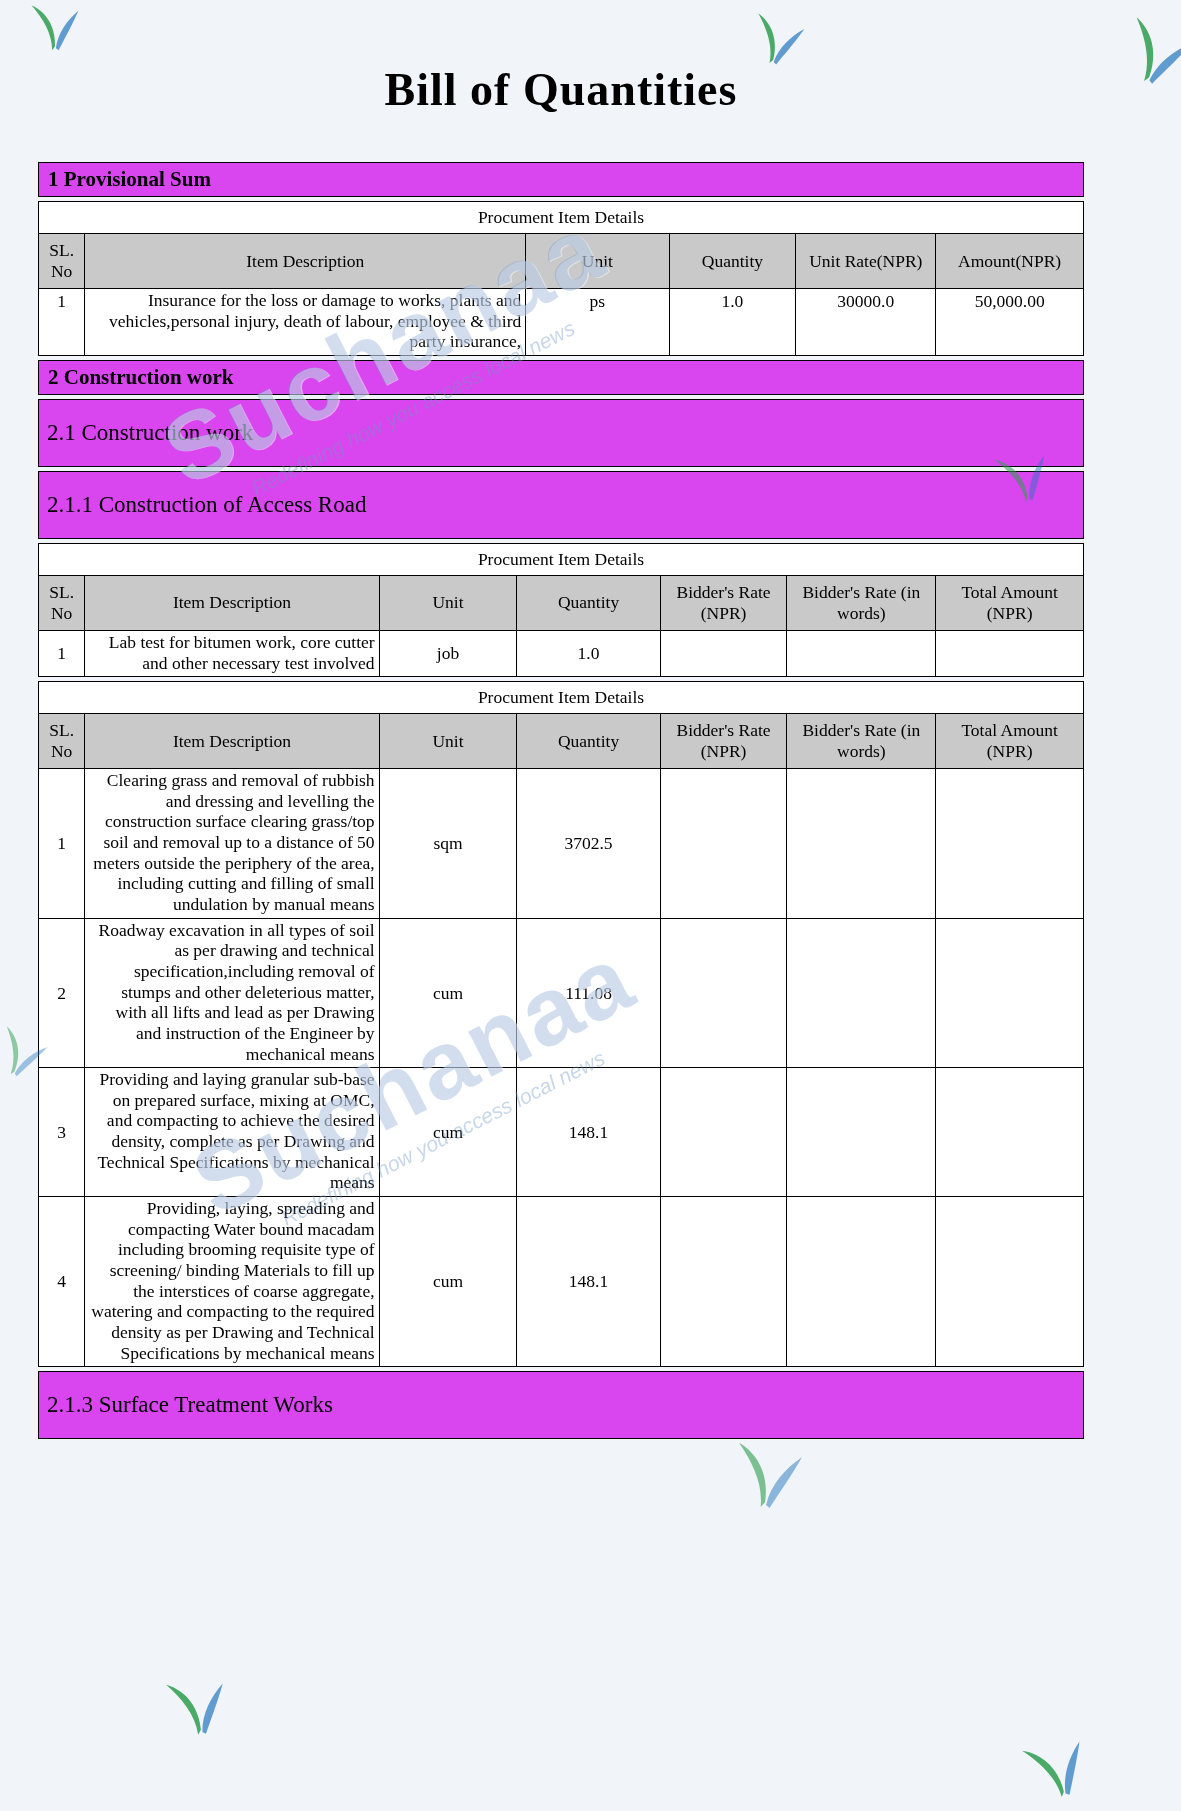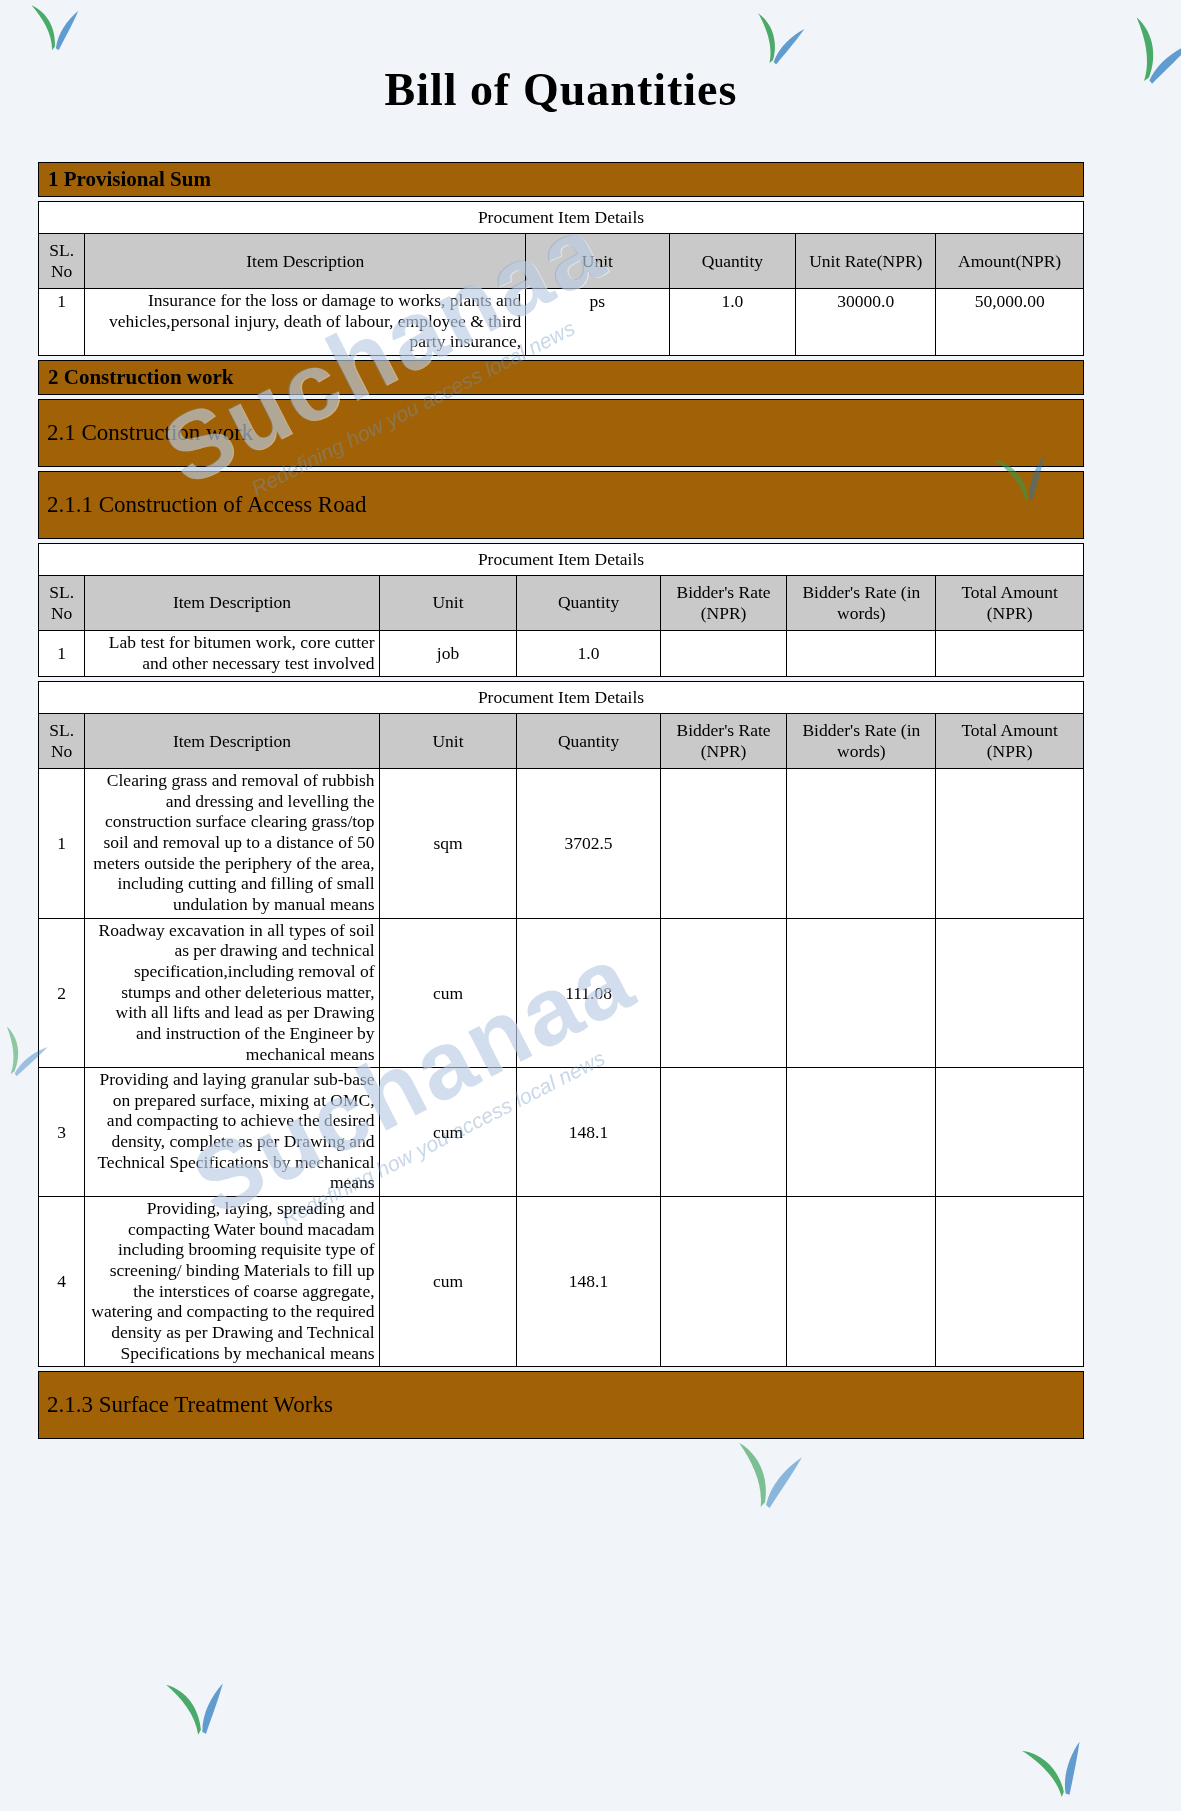--- a/index.html
+++ b/index.html
@@ -14,21 +14,21 @@
   .content { position:absolute; left:38px; top:63px; width:1046px; z-index:1; }
   .page-title {
     text-align:center;
     font-size:46px;
     font-weight:bold;
     letter-spacing:1px;
     margin-bottom:46px;
   }
   .bar {
     border:1.8px solid #000;
-    background:#a16207;
+    background:#d946ef;
     margin-bottom:4px;
   }
   .bar.lvl1 { font-size:21px; font-weight:bold; padding:4px 9px; }
   .bar.lvl2 { font-size:23px; padding:20px 8px; }
   table.boq {
     border-collapse:collapse;
     width:100%;
     margin-bottom:4px;
     background:#ffffff;
   }

